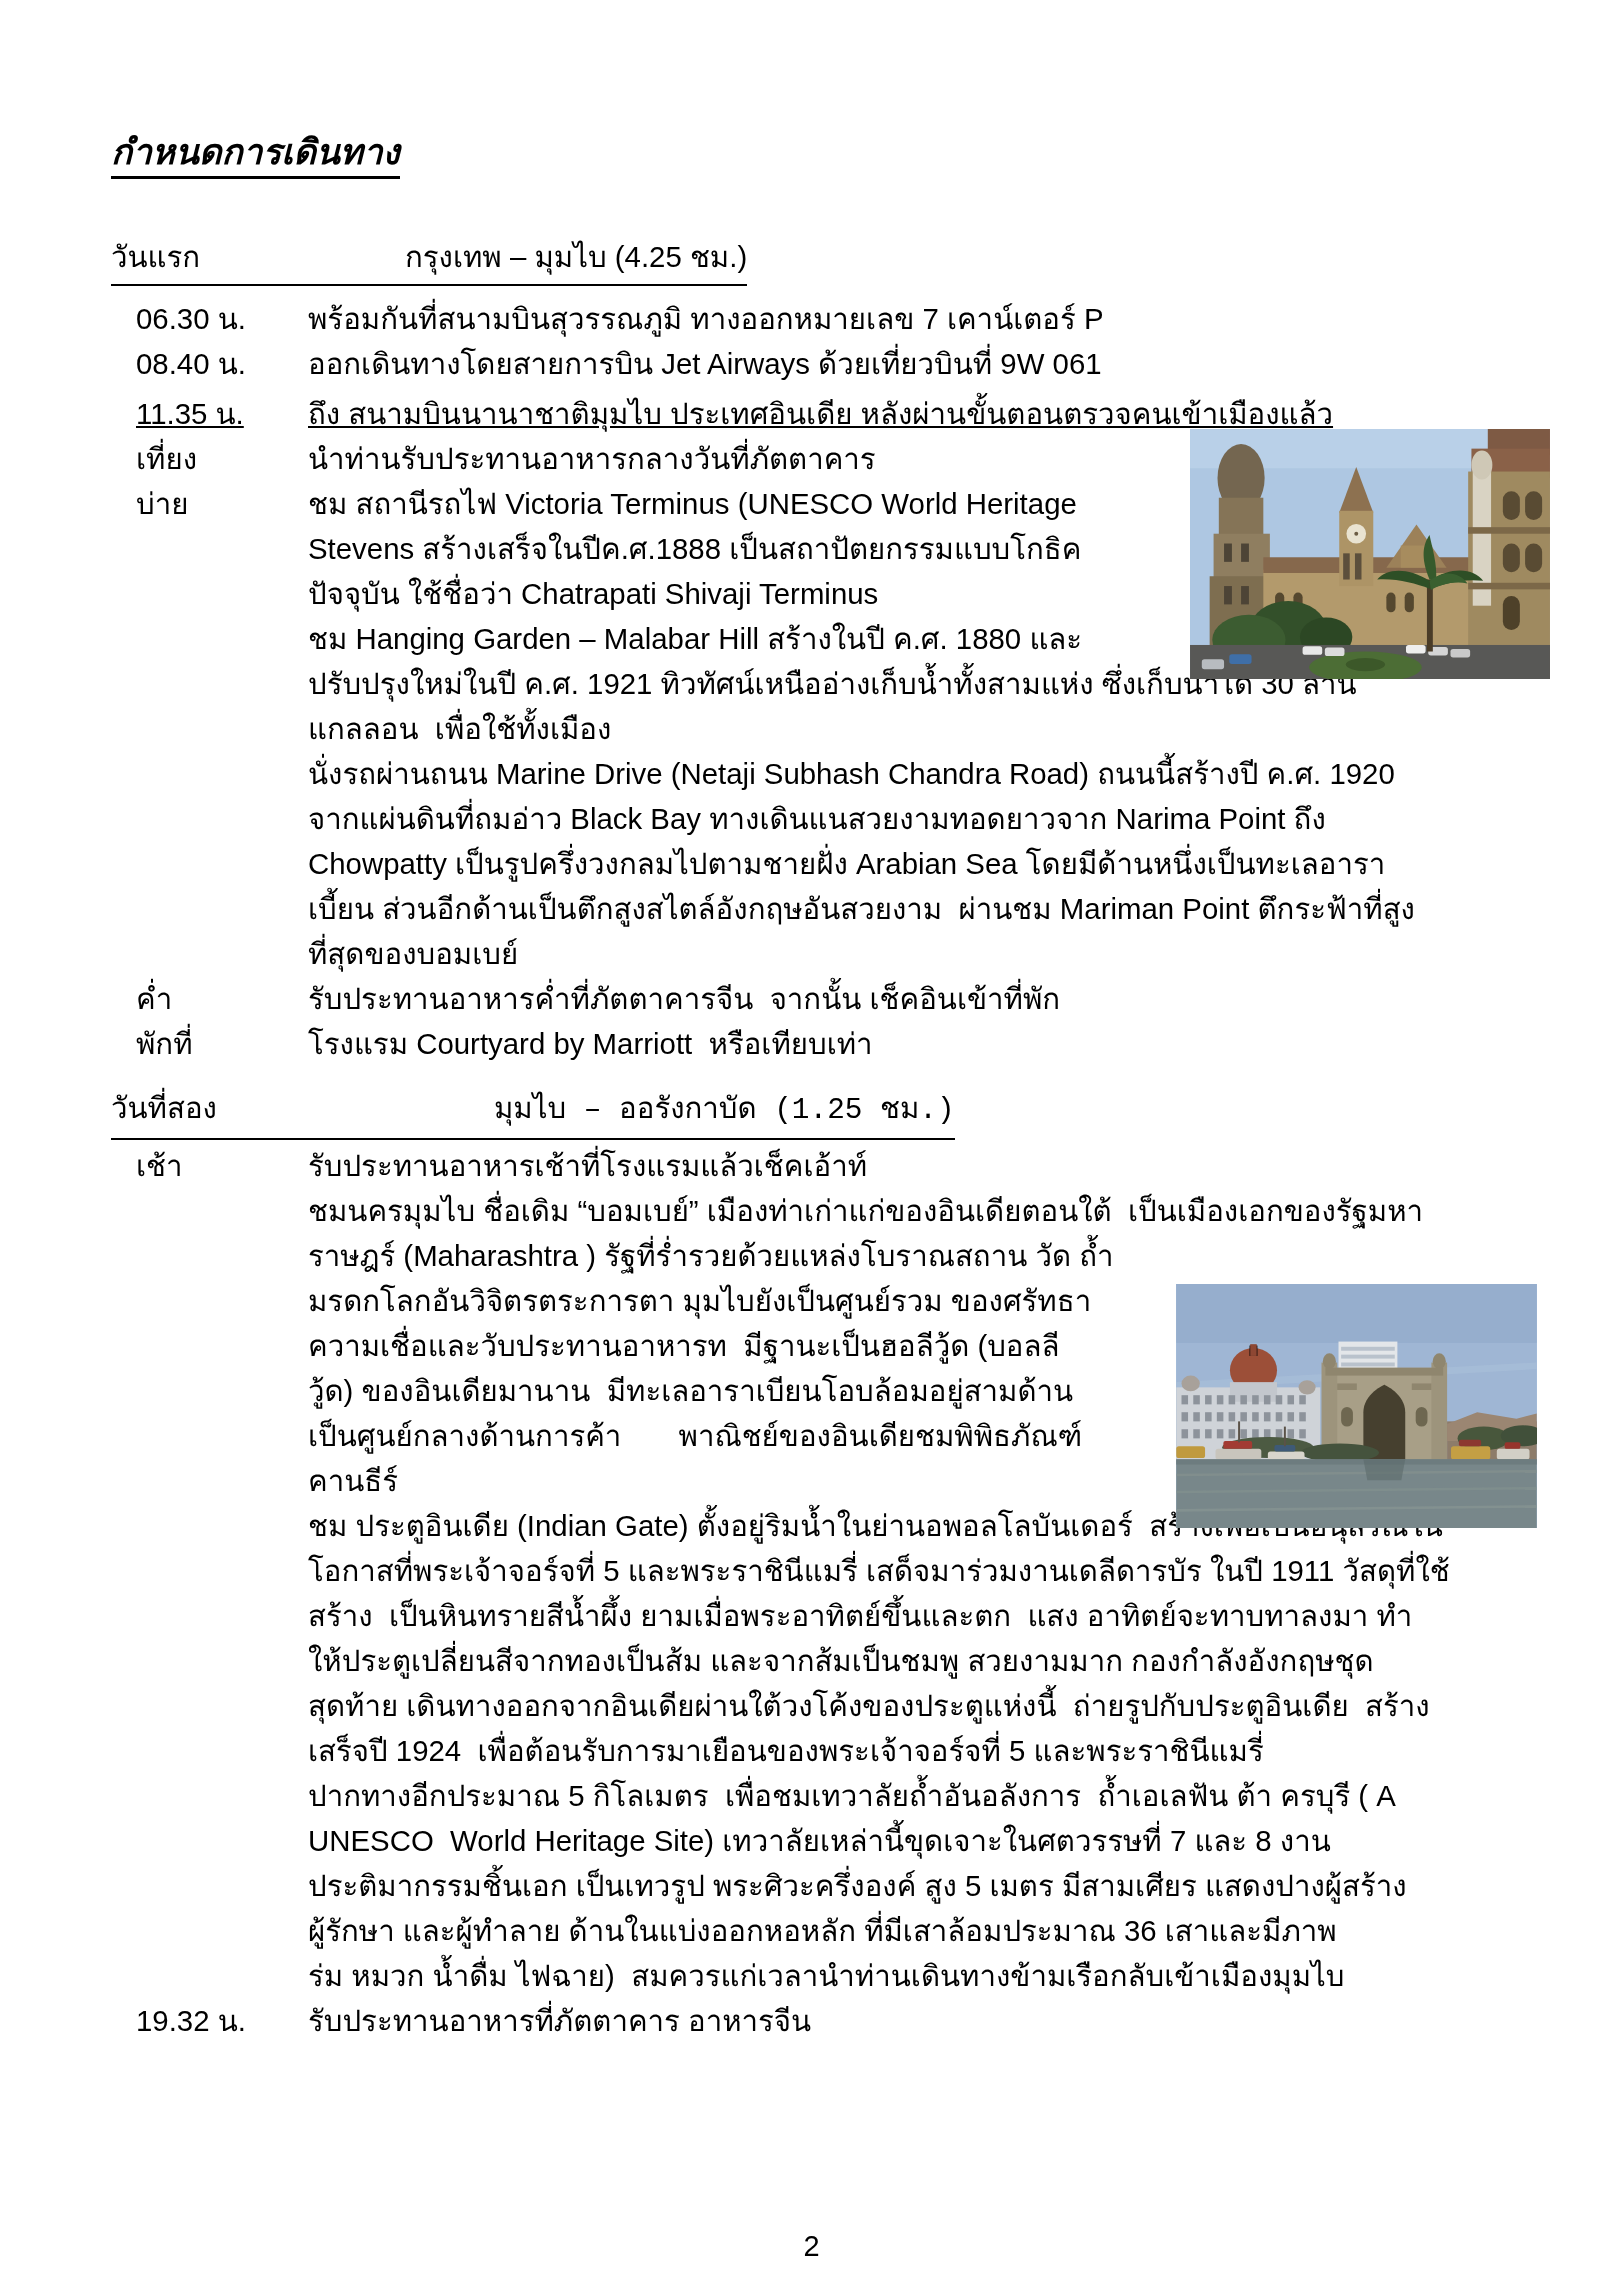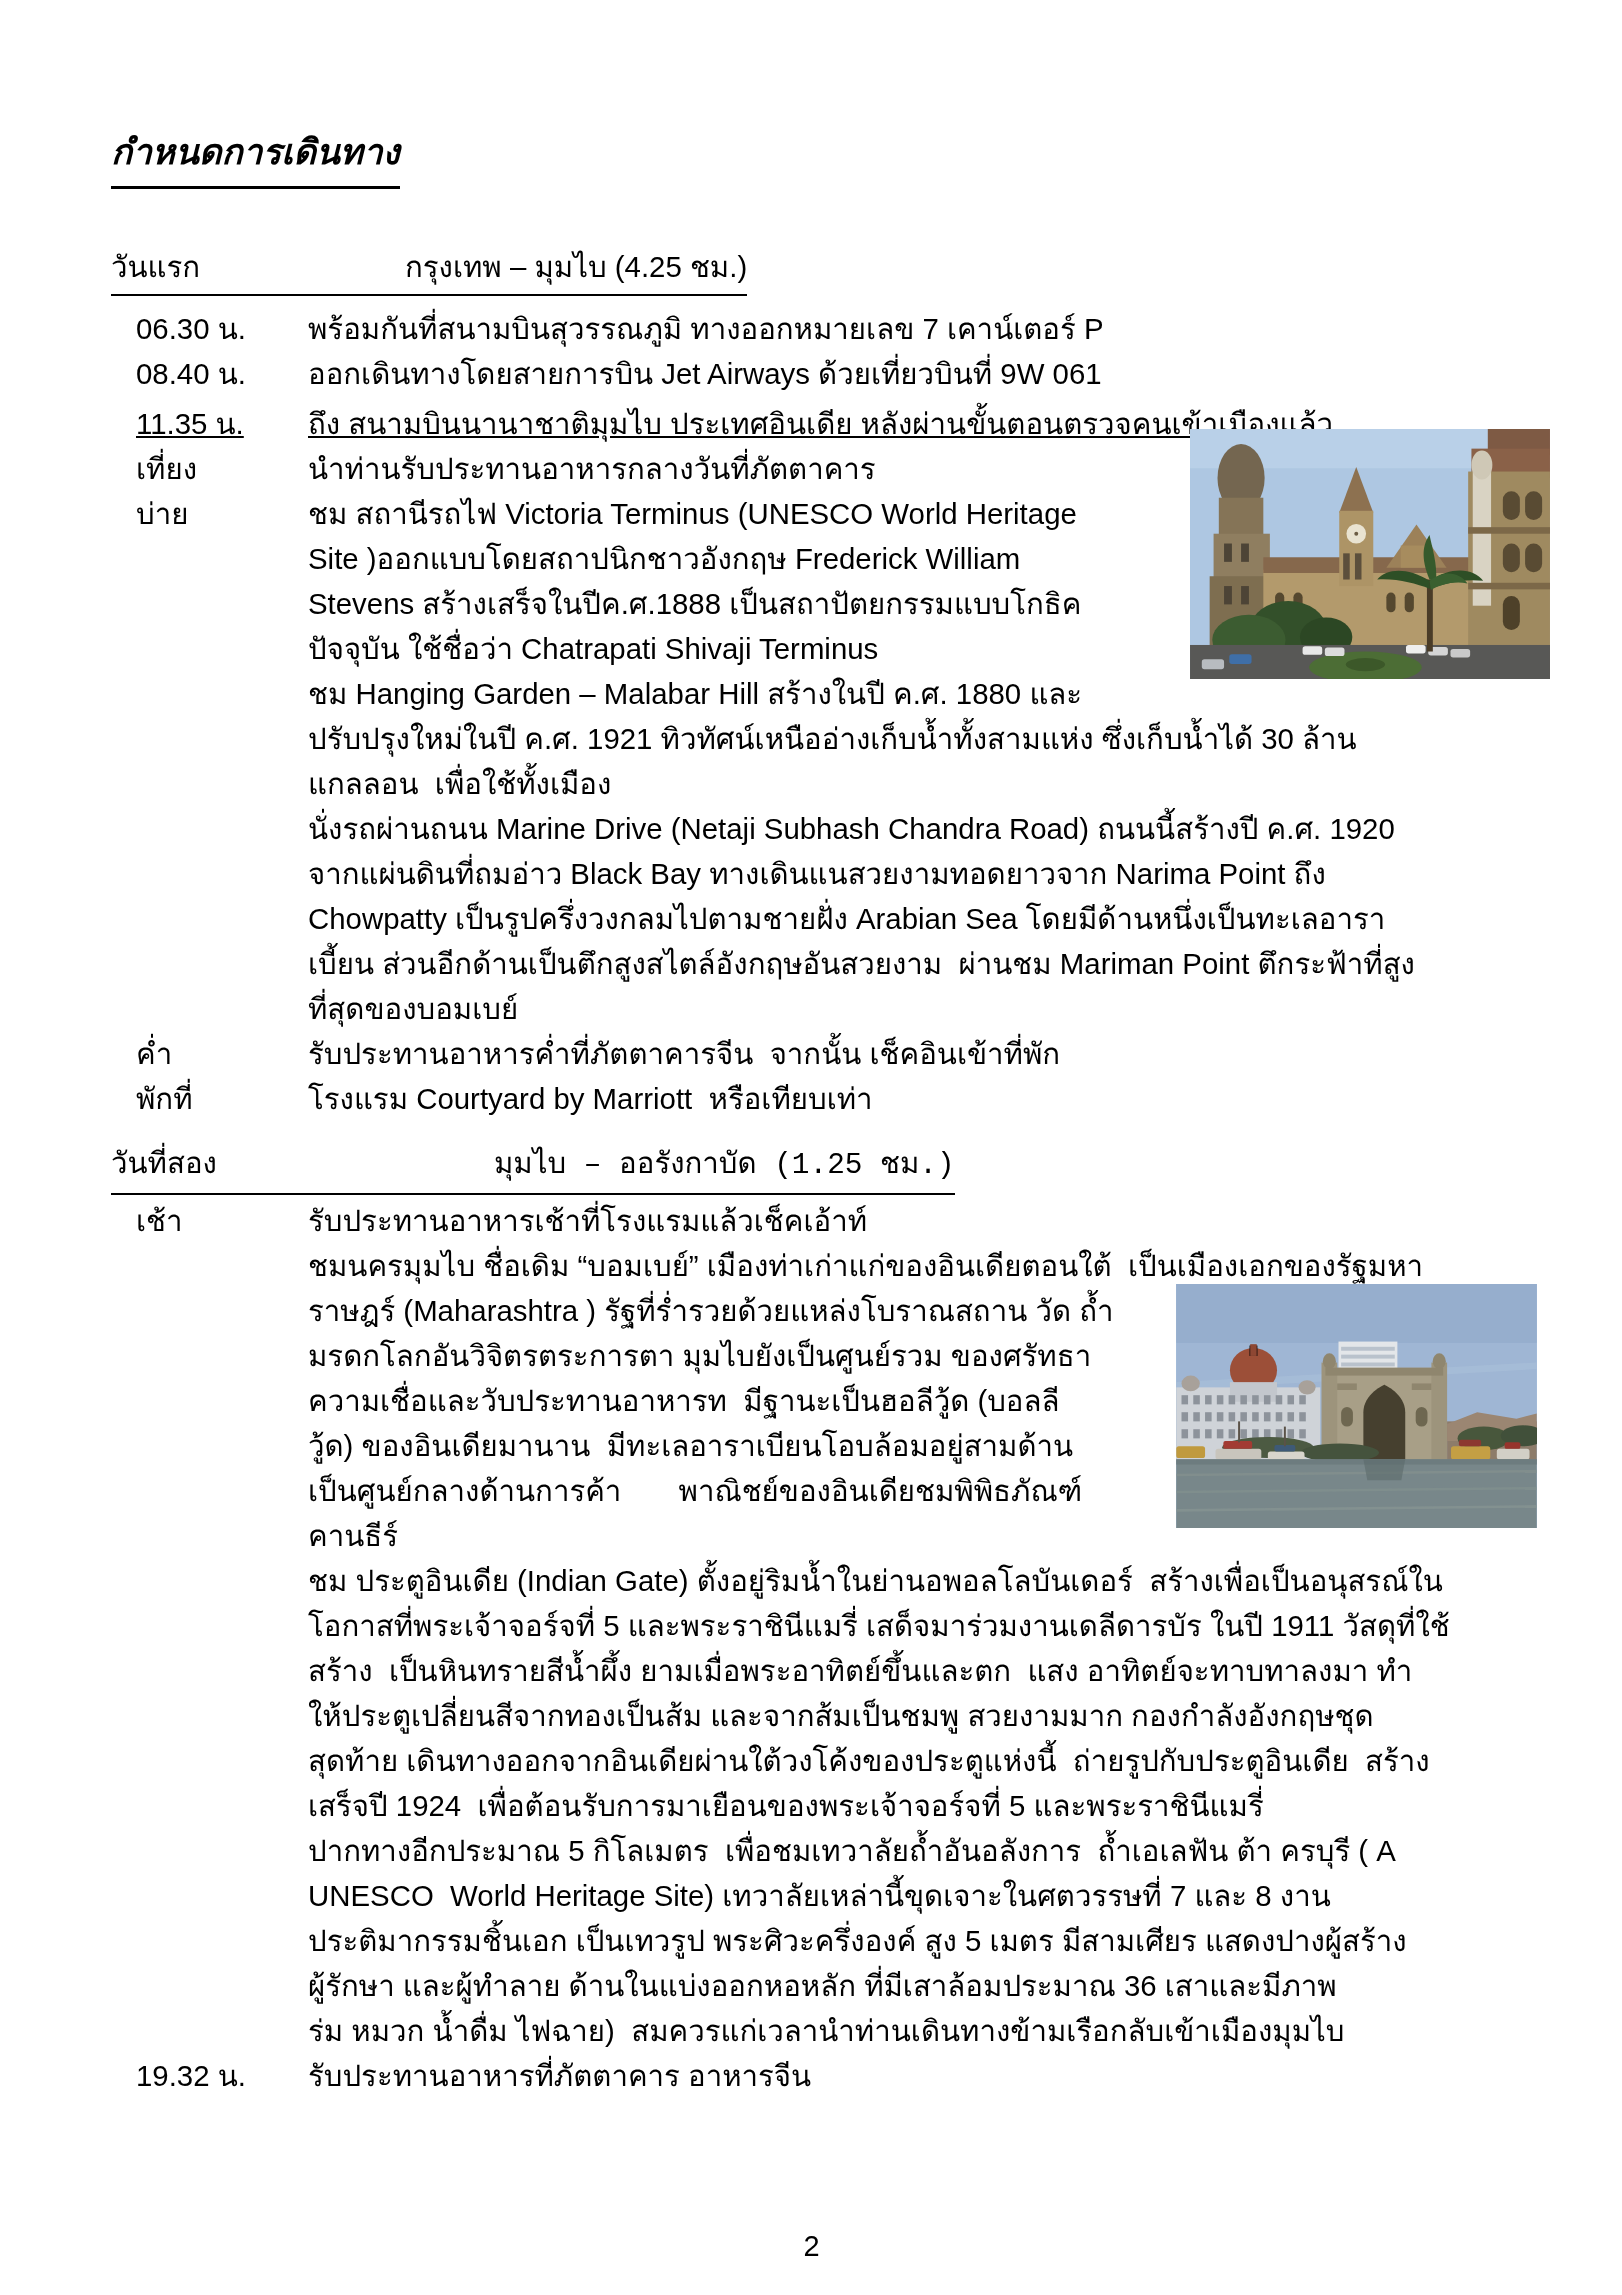--- a/index.html
+++ b/index.html
@@ -18,21 +18,21 @@
     left:111px;top:0;
     width:1466px;
   }
   .doc-title-wrap{padding-top:128px;}
   .doc-title{
     display:inline-block;
     font-size:35px;
     font-weight:bold;
     font-style:italic;
     border-bottom:3.9px solid #000;
-    padding-bottom:11px;
+    padding-bottom:1px;
     line-height:47px;
   }
   .day{margin:0;}
   .day-heading{
     display:flex;
     width:-moz-fit-content;
     width:fit-content;
     border-bottom:2.6px solid #000;
     padding-bottom:5px;
     white-space:pre;
@@ -100,21 +100,20 @@
             <div class="sched-row">
     <span class="sched-label">เที่ยง</span>
     <div class="sched-lines">
                 <div class="sched-line">นำท่านรับประทานอาหารกลางวันที่ภัตตาคาร</div>
               </div>
   </div>
             <div class="sched-row">
     <span class="sched-label">บ่าย</span>
     <div class="sched-lines">
                 <div class="sched-line">ชม สถานีรถไฟ Victoria Terminus (UNESCO World Heritage</div>
-                <div class="sched-line">Site )ออกแบบโดยสถาปนิกชาวอังกฤษ Frederick William</div>
                 <div class="sched-line">Stevens สร้างเสร็จในปีค.ศ.1888 เป็นสถาปัตยกรรมแบบโกธิค</div>
                 <div class="sched-line">ปัจจุบัน ใช้ชื่อว่า Chatrapati Shivaji Terminus</div>
                 <div class="sched-line">ชม Hanging Garden – Malabar Hill สร้างในปี ค.ศ. 1880 และ</div>
                 <div class="sched-line">ปรับปรุงใหม่ในปี ค.ศ. 1921 ทิวทัศน์เหนืออ่างเก็บน้ำทั้งสามแห่ง ซึ่งเก็บน้ำได้ 30 ล้าน</div>
                 <div class="sched-line">แกลลอน  เพื่อใช้ทั้งเมือง</div>
                 <div class="sched-line">นั่งรถผ่านถนน Marine Drive (Netaji Subhash Chandra Road) ถนนนี้สร้างปี ค.ศ. 1920</div>
                 <div class="sched-line">จากแผ่นดินที่ถมอ่าว Black Bay ทางเดินแนสวยงามทอดยาวจาก Narima Point ถึง</div>
                 <div class="sched-line">Chowpatty เป็นรูปครึ่งวงกลมไปตามชายฝั่ง Arabian Sea โดยมีด้านหนึ่งเป็นทะเลอารา</div>
                 <div class="sched-line">เบี้ยน ส่วนอีกด้านเป็นตึกสูงสไตล์อังกฤษอันสวยงาม  ผ่านชม Mariman Point ตึกระฟ้าที่สูง</div>
                 <div class="sched-line">ที่สุดของบอมเบย์</div>

